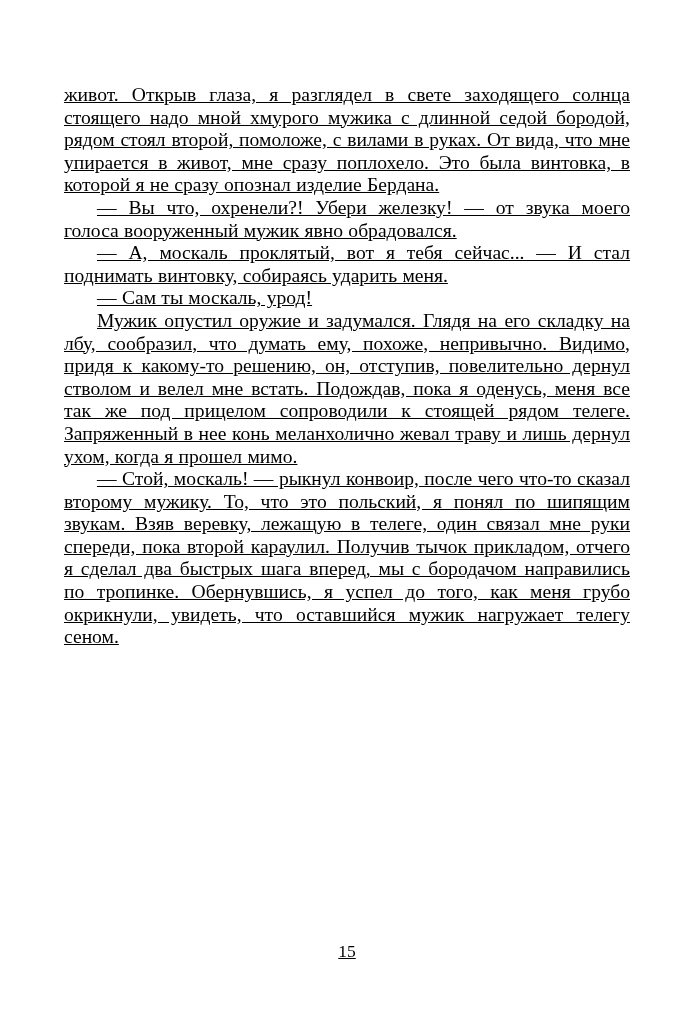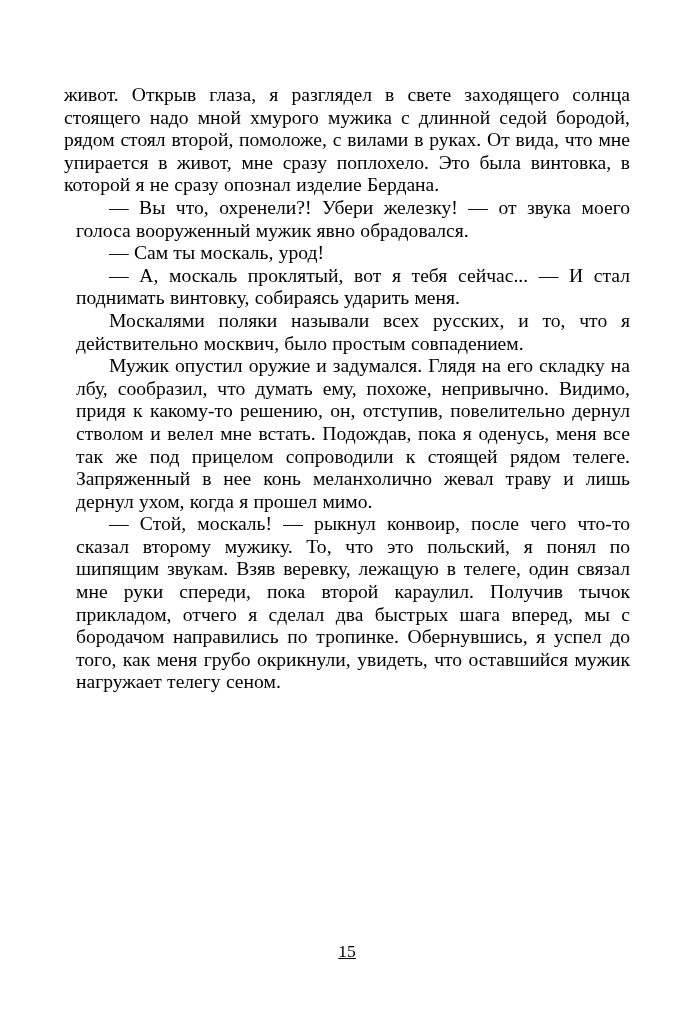--- a/index.html
+++ b/index.html
@@ -24,43 +24,42 @@
     font-size: 19.6px;
     line-height: 22.6px;
     text-align: justify;
     color: #000000;
   }
   .text-block p {
     margin: 0;
     padding: 0;
     text-indent: 0;
     word-spacing: 0.02em;
+    text-decoration: underline;
   }
   .text-block p.indented {
     text-indent: 33px;
-    margin-left: 12px;
   }
   .page-number {
     position: absolute;
     left: 64px;
     width: 566px;
     top: 941px;
     text-align: center;
     font-size: 17.5px;
     color: #000000;
     text-decoration: underline;
   }
 </style>
 </head>
 <body>
 
 <div class="book-page">
   <div class="text-block" id="text-block">
       <p class="">живот. Открыв глаза, я разглядел в свете заходящего солнца стоящего надо мной хмурого мужика с длинной седой бородой, рядом стоял второй, помоложе, с вилами в руках. От вида, что мне упирается в живот, мне сразу поплохело. Это была винтовка, в которой я не сразу опознал изделие Бердана.</p>
       <p class="indented">— Вы что, охренели?! Убери железку! — от звука моего голоса вооруженный мужик явно обрадовался.</p>
+      <p class="indented">— А, москаль проклятый, вот я тебя сейчас... — И стал поднимать винтовку, собираясь ударить меня.</p>
       <p class="indented">— Сам ты москаль, урод!</p>
-      <p class="indented">— А, москаль проклятый, вот я тебя сейчас... — И стал поднимать винтовку, собираясь ударить меня.</p>
-      <p class="indented">Москалями поляки называли всех русских, и то, что я действительно москвич, было простым совпадением.</p>
       <p class="indented">Мужик опустил оружие и задумался. Глядя на его складку на лбу, сообразил, что думать ему, похоже, непривычно. Видимо, придя к какому-то решению, он, отступив, повелительно дернул стволом и велел мне встать. Подождав, пока я оденусь, меня все так же под прицелом сопроводили к стоящей рядом телеге. Запряженный в нее конь меланхолично жевал траву и лишь дернул ухом, когда я прошел мимо.</p>
       <p class="indented">— Стой, москаль! — рыкнул конвоир, после чего что-то сказал второму мужику. То, что это польский, я понял по шипящим звукам. Взяв веревку, лежащую в телеге, один связал мне руки спереди, пока второй караулил. Получив тычок прикладом, отчего я сделал два быстрых шага вперед, мы с бородачом направились по тропинке. Обернувшись, я успел до того, как меня грубо окрикнули, увидеть, что оставшийся мужик нагружает телегу сеном.</p>
     </div>
   <div class="page-number">15</div>
 </div>
 
 </body></html>

